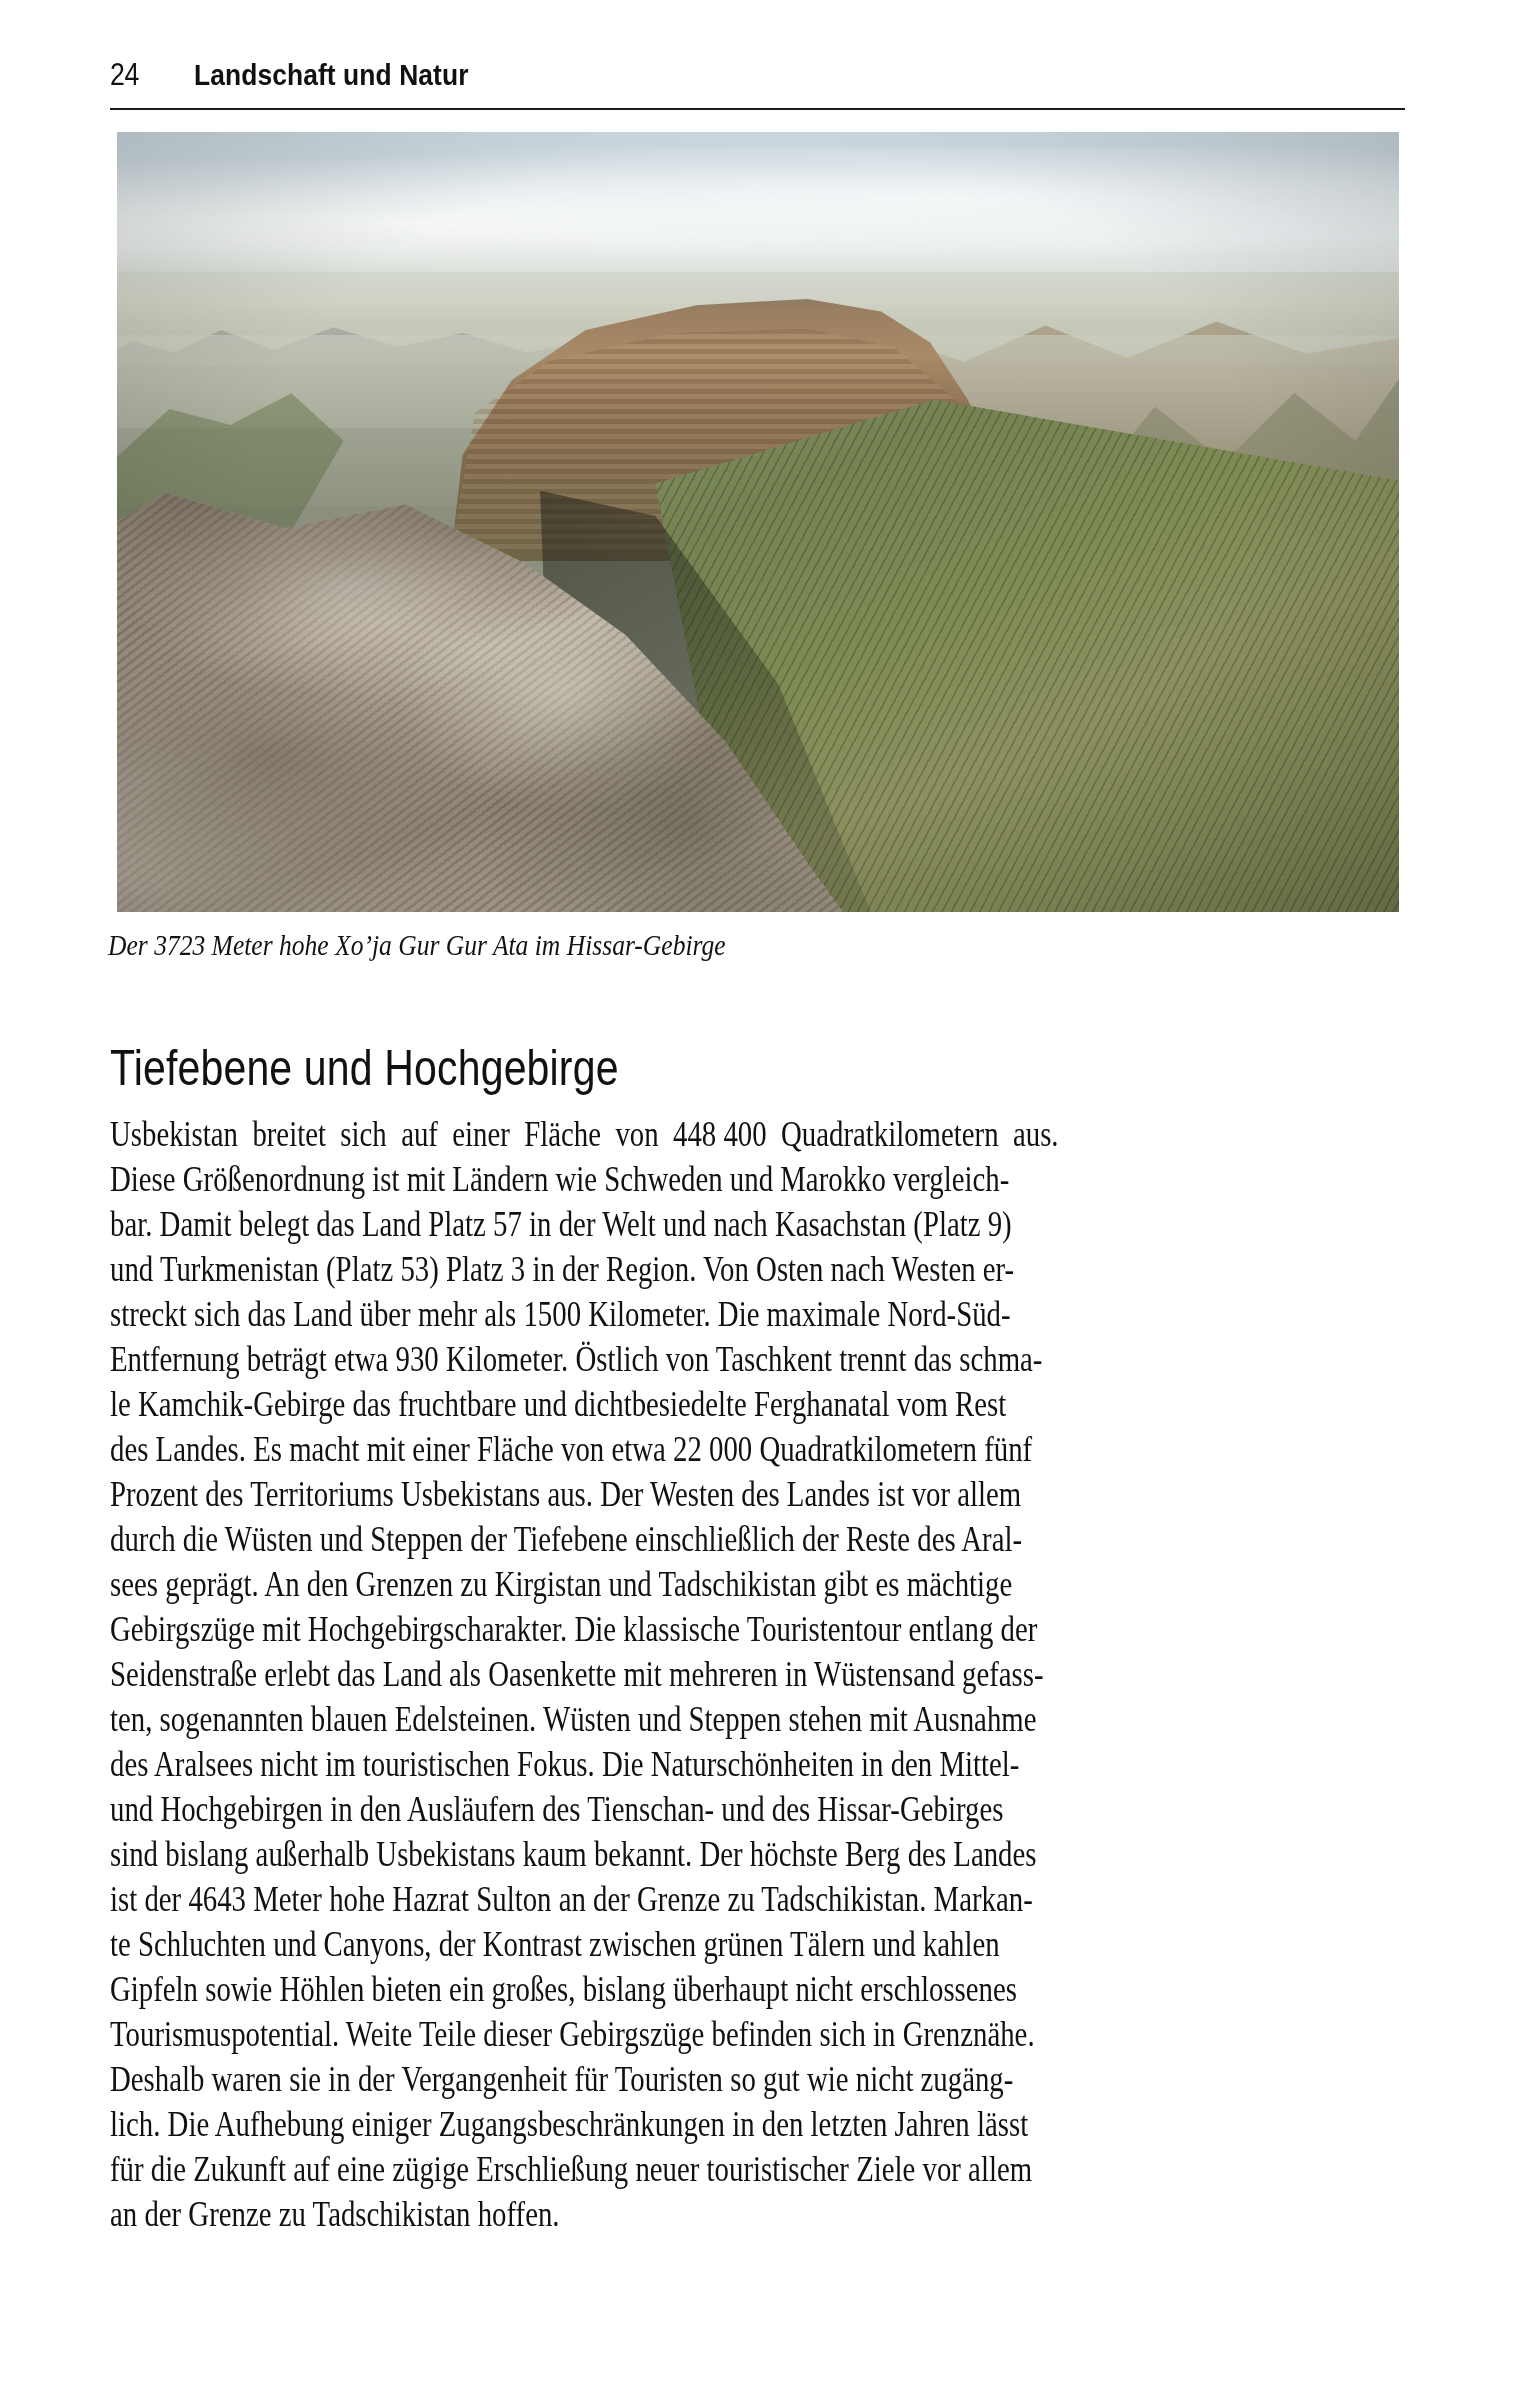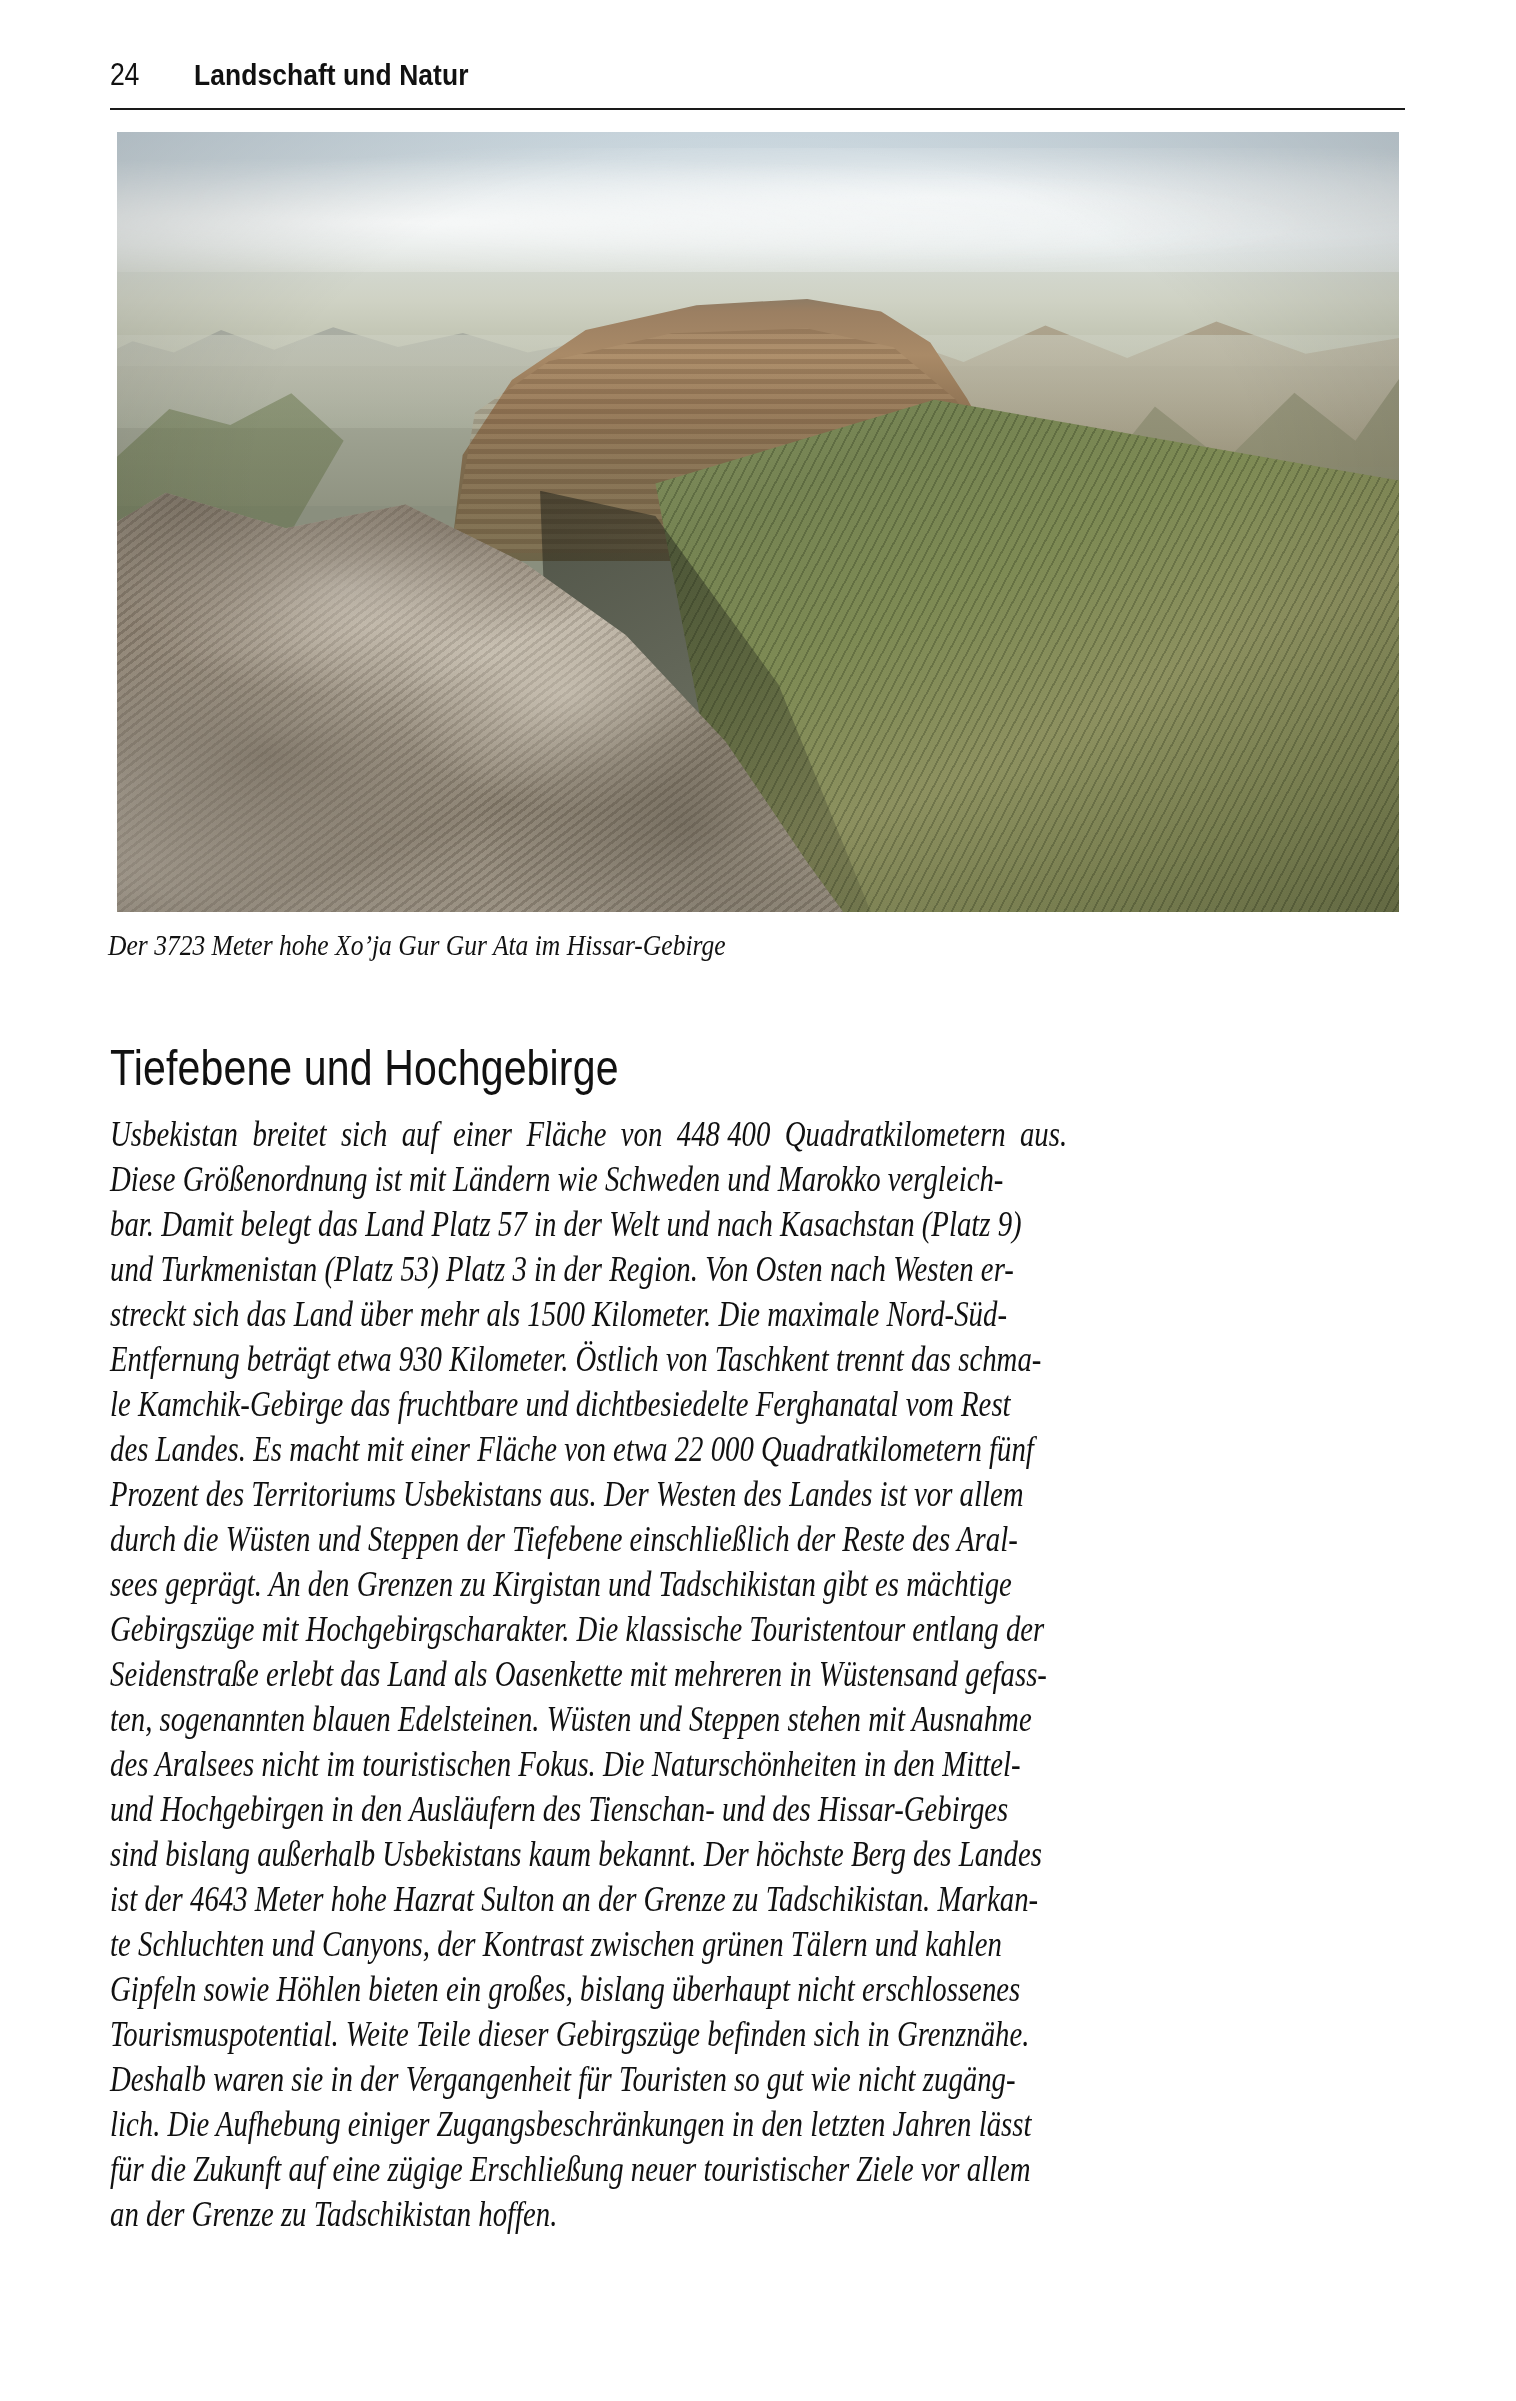--- a/index.html
+++ b/index.html
@@ -232,21 +232,20 @@
     left: 110px;
     top: 1112px;
     width: 1295px;
     font-family: "Liberation Serif", serif;
     font-size: 36px;
     line-height: 45px;
     text-align: justify;
     text-justify: inter-word;
     color: #111;
     hyphens: manual;
-    font-style: italic;
   }
   .body-text p { margin: 0; }
   .body-text .line {
     display: block;
     white-space: pre;
     transform: scaleX(0.80);
     transform-origin: left center;
     width: 125%;
   }
 </style>

